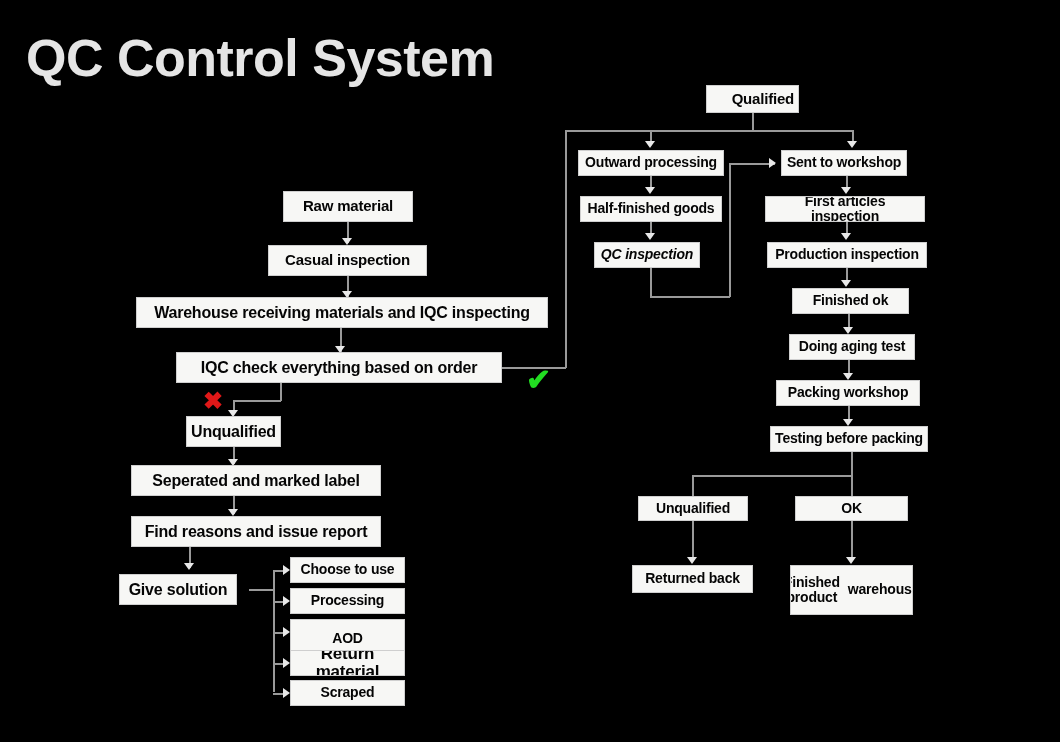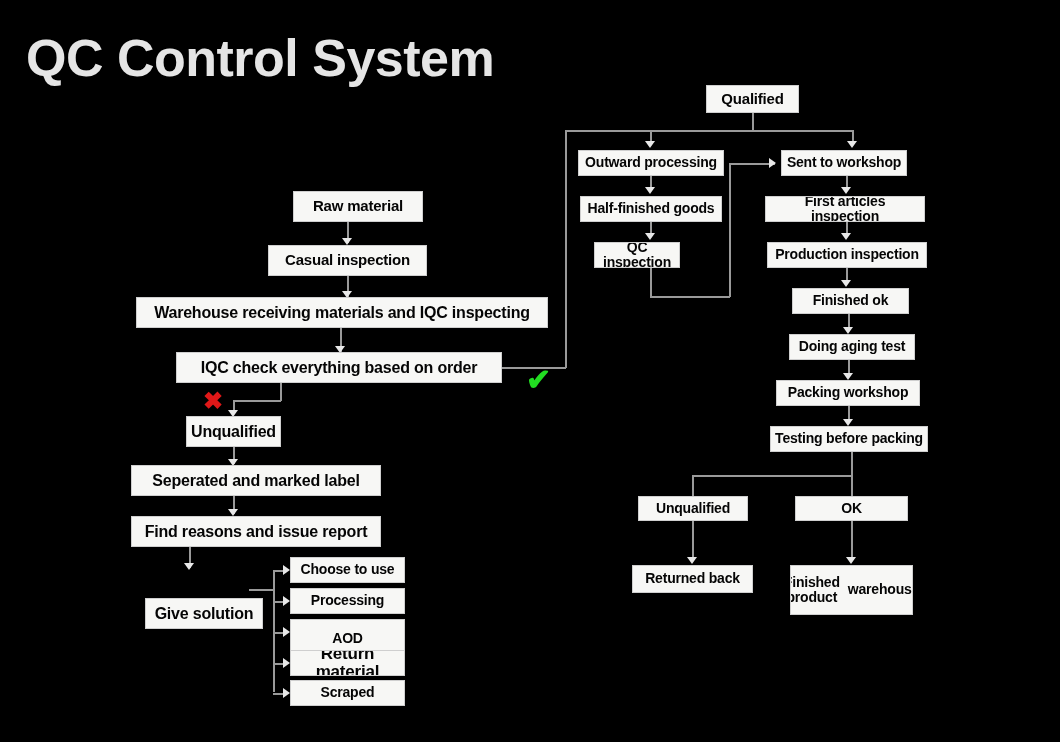--- a/index.html
+++ b/index.html
@@ -68,21 +68,21 @@
   .mark-x{font-size:24px;}
   .mark-ok{font-size:30px;}
 </style>
 </head>
 <body>
 
 <div id="canvas">
 
   <div class="title">QC Control System</div>
 
-  <div class="node" style="left:283px;top:191px;width:130px;height:31px;font-size:15px;margin-left:10px;">
+  <div class="node" style="left:283px;top:191px;width:130px;height:31px;font-size:15px;">
     <span>Raw material</span>
   </div>
 
   <div class="ln lnv" style="left:347px;top:222px;height:21px;"></div>
   <div class="arr-d" style="left:342px;top:238px;"></div>
 
   <div class="node" style="left:268px;top:245px;width:159px;height:31px;font-size:15px;">
     <span>Casual inspection</span>
   </div>
 
@@ -126,21 +126,21 @@
   <div class="ln lnv" style="left:233px;top:496px;height:18px;"></div>
   <div class="arr-d" style="left:228px;top:509px;"></div>
 
   <div class="node" style="left:131px;top:516px;width:250px;height:31px;font-size:16px;">
     <span>Find reasons and issue report</span>
   </div>
 
   <div class="ln lnv" style="left:189px;top:547px;height:21px;"></div>
   <div class="arr-d" style="left:184px;top:563px;"></div>
 
-  <div class="node" style="left:145px;top:574px;width:118px;height:31px;font-size:16px;margin-top:24px;">
+  <div class="node" style="left:119px;top:574px;width:118px;height:31px;font-size:16px;">
     <span>Give solution</span>
   </div>
 
   <div class="ln lnh" style="left:249px;top:589px;width:25px;"></div>
   <div class="ln lnv" style="left:273px;top:570px;height:122px;"></div>
 
   <div class="ln lnh" style="left:273px;top:570px;width:12px;"></div>
   <div class="arr-r" style="left:283px;top:565px;"></div>
   <div class="node" style="left:290px;top:557px;width:115px;height:26px;font-size:14px;">
     <span>Choose to use</span>
@@ -163,21 +163,21 @@
   <div class="node" style="left:290px;top:650px;width:115px;height:26px;font-size:17px;">
     <span>Return material</span>
   </div>
 
   <div class="ln lnh" style="left:273px;top:693px;width:12px;"></div>
   <div class="arr-r" style="left:283px;top:688px;"></div>
   <div class="node" style="left:290px;top:680px;width:115px;height:26px;font-size:14px;">
     <span>Scraped</span>
   </div>
 
-  <div class="node" style="left:706px;top:85px;width:93px;height:28px;font-size:15px;">
+  <div class="node" style="left:706px;top:85px;width:93px;height:28px;font-size:15px;justify-content:flex-end;">
     <span>Qualified</span>
   </div>
 
   <div class="ln lnv" style="left:752px;top:113px;height:18px;"></div>
   <div class="ln lnh" style="left:565px;top:130px;width:288px;"></div>
 
   <div class="ln lnv" style="left:650px;top:130px;height:14px;"></div>
   <div class="arr-d" style="left:645px;top:141px;"></div>
 
   <div class="ln lnv" style="left:852px;top:130px;height:14px;"></div>
@@ -190,21 +190,21 @@
   <div class="ln lnv" style="left:650px;top:176px;height:14px;"></div>
   <div class="arr-d" style="left:645px;top:187px;"></div>
 
   <div class="node" style="left:580px;top:196px;width:142px;height:26px;font-size:14px;">
     <span>Half-finished goods</span>
   </div>
 
   <div class="ln lnv" style="left:650px;top:222px;height:14px;"></div>
   <div class="arr-d" style="left:645px;top:233px;"></div>
 
-  <div class="node" style="left:594px;top:242px;width:86px;height:26px;font-size:14px;">
+  <div class="node" style="left:594px;top:242px;width:106px;height:26px;font-size:14px;font-style:italic;">
     <span>QC inspection</span>
   </div>
 
   <div class="ln lnv" style="left:650px;top:268px;height:29px;"></div>
   <div class="ln lnh" style="left:650px;top:296px;width:80px;"></div>
   <div class="ln lnv" style="left:729px;top:163px;height:134px;"></div>
   <div class="ln lnh" style="left:729px;top:163px;width:46px;"></div>
   <div class="arr-r" style="left:769px;top:158px;"></div>
 
   <div class="node" style="left:781px;top:150px;width:126px;height:26px;font-size:14px;">

